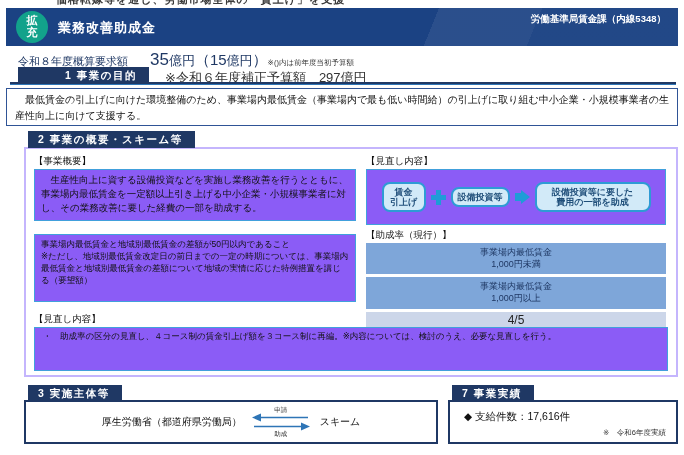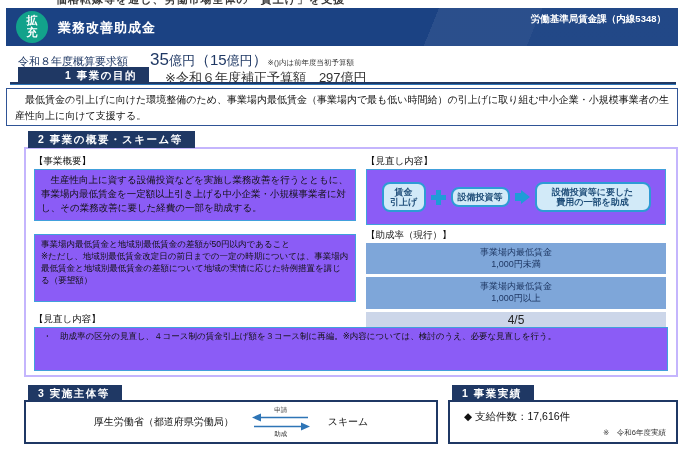--- a/index.html
+++ b/index.html
@@ -61,21 +61,21 @@
   .rate-table { position:absolute; left:340px; top:94px; width:300px; display:grid;
     grid-template-columns:1fr; grid-gap:3px; }
   .rate-th { background:#7ea6d9; color:#1f3864; font-size:9px; line-height:1.3; text-align:center;
     padding:4px 2px; white-space:pre-line; }
   .rate-td { background:#ccd6e9; color:#222; font-size:12px; text-align:center; padding:1px 2px; }
 
   .revision-box { left:8px; top:178px; width:634px; height:44px; padding:2px 8px; font-size:8.5px; line-height:1.55; }
 
   
   .sec3-box-outer { position:absolute; left:24px; top:400px; width:414px; height:44px; border:2px solid #1f3864;
-    display:flex; align-items:center; justify-content:center; gap:18px; }
+    display:flex; align-items:center; justify-content:center; gap:10px; }
   .org-text { font-size:10px; color:#111; }
   .flow-arrows { display:flex; flex-direction:column; align-items:center; line-height:1; }
   .flow-label { font-size:6.5px; color:#333; }
   .sec4-box-outer { position:absolute; left:448px; top:400px; width:230px; height:44px; border:2px solid #1f3864; }
   .result-text { position:absolute; left:14px; top:8px; font-size:10.5px; color:#111; }
   .result-note { position:absolute; right:10px; top:26px; font-size:7.5px; color:#333; }
 </style>
 </head>
 <body>
 
@@ -161,19 +161,19 @@
       </svg>
       <svg width="58" height="9">
         <line x1="2" y1="4.5" x2="50" y2="4.5" stroke="#2e75b6" stroke-width="1.5"></line>
         <polygon points="49,0.5 58,4.5 49,8.5" fill="#2e75b6"></polygon>
       </svg>
       <span class="flow-label">助成</span>
     </div>
     <span class="org-text">スキーム</span>
   </div>
 
-  <div class="sec-box" style="left:452px; top:385px;">1 事業実績</div>
+  <div class="sec-box" style="left:452px; top:385px;">7 事業実績</div>
   <div class="sec4-box-outer">
     <div class="result-text">◆ 支給件数：17,616件</div>
     <div class="result-note">※　令和6年度実績</div>
   </div>
 
 </div>
 
 </body></html>

